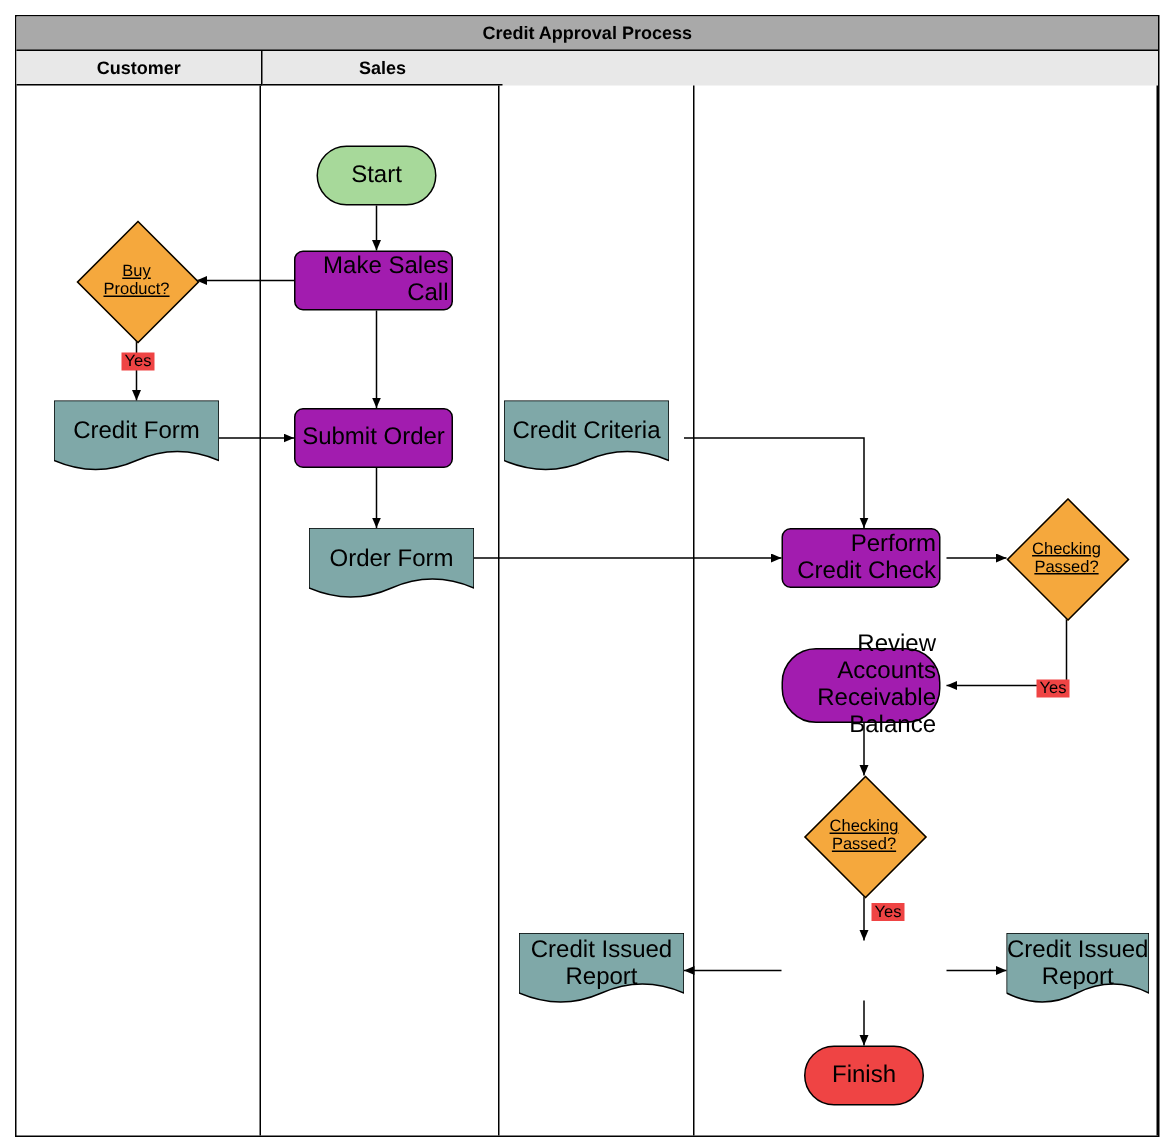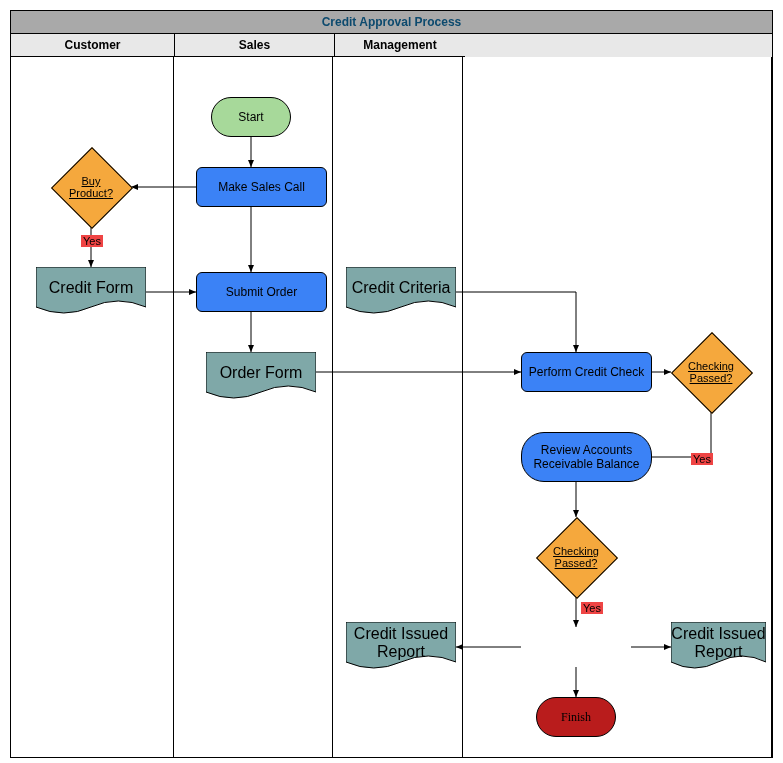--- a/index.html
+++ b/index.html
@@ -9,21 +9,21 @@
     font-size: 12px;
     background: #fff;
   }
   .swimlane-container {
     border: 1px solid #000;
     width: 761px;
     position: relative;
   }
   .title-bar {
     background: #a9a9a9;
-    color: #0c4a6e;
+    color: #000000;
     text-align: center;
     font-weight: bold;
     padding: 4px;
     border-bottom: 1px solid #000;
   }
   .lane-headers {
     display: flex;
     background: #e8e8e8;
   }
   .lane-header {
@@ -49,37 +49,37 @@
   .lane-customer { width: 164px; }
   .lane-sales { width: 160px; }
   .lane-management { width: 130px; }
   .lane-credit { width: 311px; }
 
   .shape {
     position: absolute;
     display: flex;
     align-items: center;
     justify-content: center;
-    text-align: center;
-    font-size: 12px;
+    text-align: right;
+    font-size: 16px;
     box-sizing: border-box;
   }
   .terminator {
     border-radius: 50px;
     border: 1px solid #000;
     width: 80px;
     height: 40px;
   }
   .start-node { background: #a7d99a; }
-  .finish-node { background: #b91c1c; font-family: Liberation Serif, serif; }
+  .finish-node { background: #ef4444; }
   .process {
-    background: #3b82f6;
+    background: #a21caf;
     border: 1px solid #000;
     border-radius: 6px;
-    width: 131px;
+    width: 106px;
     height: 40px;
     padding: 2px;
   }
   .decision {
     width: 80px;
     height: 80px;
     position: absolute;
   }
   .decision-inner {
     width: 56px;
@@ -135,21 +135,20 @@
   }
 </style>
 </head>
 <body>
 
 <div class="swimlane-container">
   <div class="title-bar">Credit Approval Process</div>
   <div class="lane-headers">
     <div class="lane-header lane-customer">Customer</div>
     <div class="lane-header lane-sales">Sales</div>
-    <div class="lane-header lane-management">Management</div>
   </div>
   <div class="lanes-body">
     <div class="lane lane-customer"></div>
     <div class="lane lane-sales"></div>
     <div class="lane lane-management"></div>
     <div class="lane lane-credit"></div>
 
     <svg class="connectors">
       <defs>
         <marker id="arrow" markerWidth="8" markerHeight="8" refX="7" refY="3" orient="auto">
@@ -210,21 +209,21 @@
 
     <div class="shape process" style="left:185px; top:215px;">Submit Order</div>
 
     <div class="document" style="left:195px; top:295px;">
       <svg width="110" height="50">
           <path d="M0,0 L110,0 L110,40 Q82,28 55,40 Q28,52 0,40 Z" fill="#7fa8a8" stroke="#000"></path>
         </svg>
       <div class="document-text">Order Form</div>
     </div>
 
-    <div class="document" style="left:335px; top:210px;">
+    <div class="document" style="left:325px; top:210px;">
       <svg width="110" height="50">
           <path d="M0,0 L110,0 L110,40 Q82,28 55,40 Q28,52 0,40 Z" fill="#7fa8a8" stroke="#000"></path>
         </svg>
       <div class="document-text">Credit Criteria</div>
     </div>
 
     <div class="shape process" style="left:510px; top:295px;">Perform Credit Check</div>
 
     <div class="decision" style="left:660px; top:275px;">
       <div class="decision-inner"></div>

